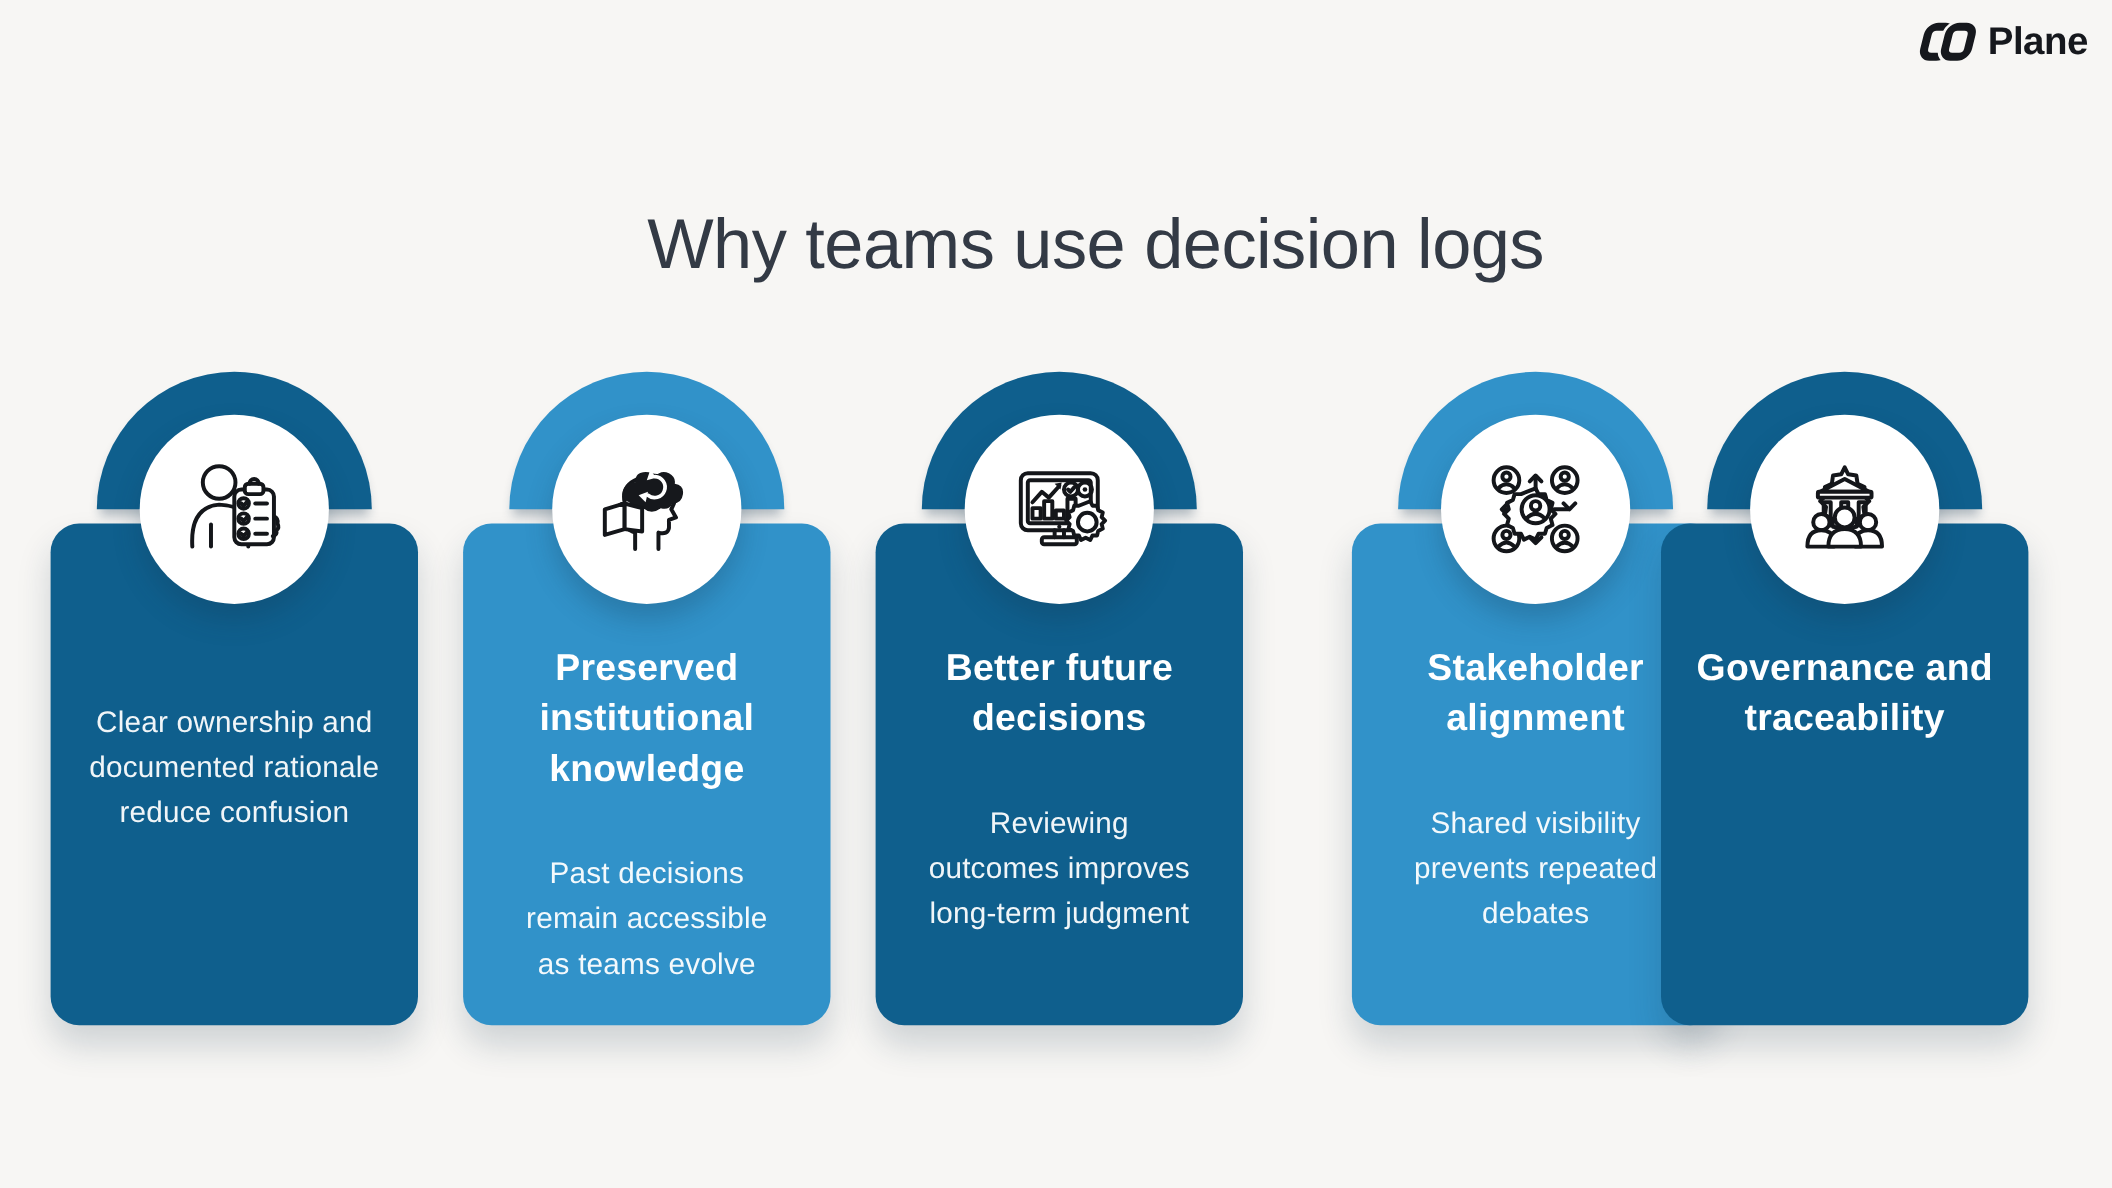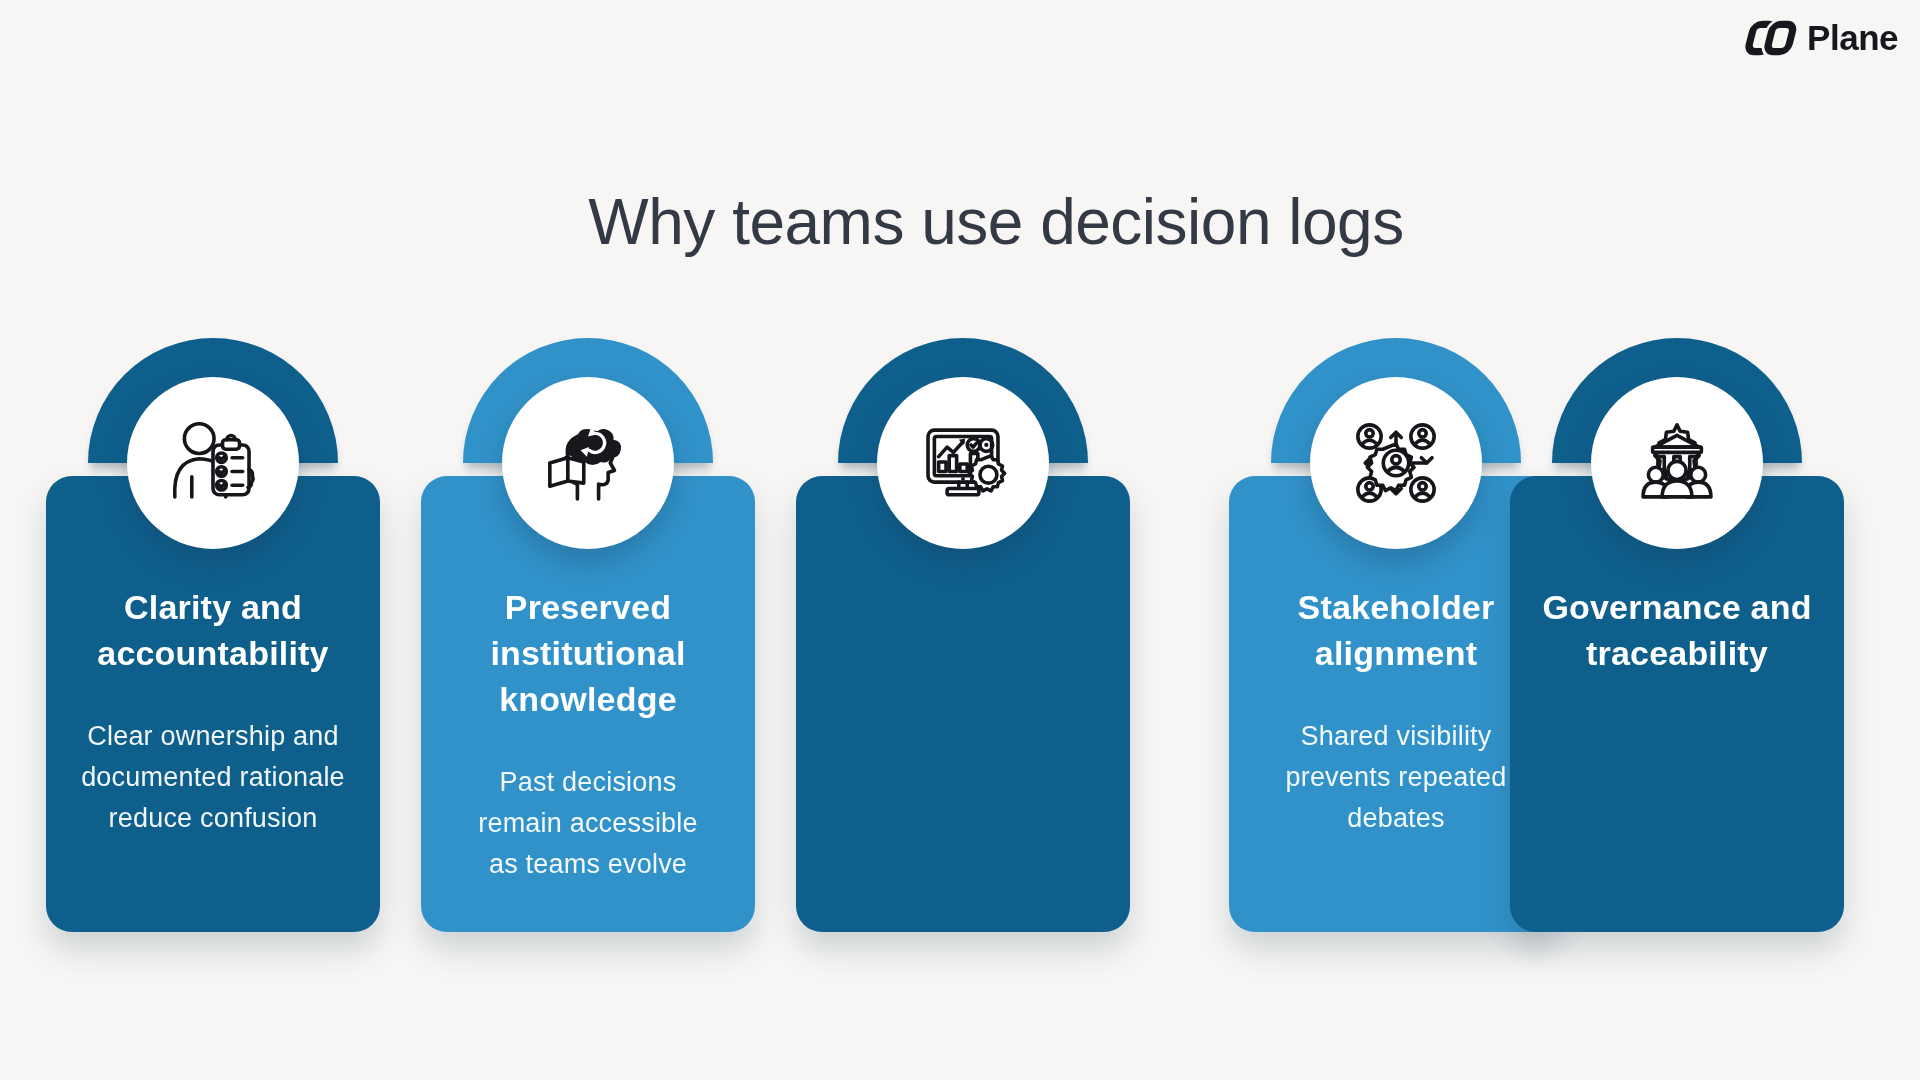--- a/index.html
+++ b/index.html
@@ -27,21 +27,21 @@
   .icon-circle{position:absolute;top:377px;left:81px;width:172px;height:172px;border-radius:50%;
     background:#ffffff;display:flex;align-items:center;justify-content:center;
     box-shadow:0 14px 24px rgba(20,50,75,0.25);z-index:3;}
   .icon-circle svg{width:106px;height:106px;}
 
   .card-content{position:absolute;top:476px;left:0;width:334px;height:456px;
     box-sizing:border-box;padding:108px 16px 0;display:flex;flex-direction:column;
     align-items:center;z-index:4;}
   .card-title{font-size:34px;line-height:46px;font-weight:700;color:#ffffff;
     text-align:center;white-space:pre-line;letter-spacing:0.2px;}
-  .card-body{margin-top:40px;font-size:27px;line-height:41px;font-weight:400;
+  .card-body{margin-top:52px;font-size:27px;line-height:41px;font-weight:400;
     color:rgba(255,255,255,0.94);text-align:center;white-space:pre-line;letter-spacing:0.2px;}
 
   
   .li{stroke:#14161a;stroke-width:3.4;fill:none;stroke-linecap:round;stroke-linejoin:round;}
   .li-fillw{fill:#ffffff;stroke:#14161a;stroke-width:3.4;stroke-linecap:round;stroke-linejoin:round;}
   .li-solid{fill:#16181c;stroke:none;}
   .li-white{stroke:#ffffff;stroke-width:3.2;fill:none;stroke-linecap:round;stroke-linejoin:round;}
 </style>
 </head>
 <body>
@@ -78,22 +78,20 @@
         <circle class="li" cx="58" cy="58" r="4.5"></circle>
           <path class="li" d="M56 58 l2 2 3.5-4"></path>
         <line class="li" x1="68" y1="58" x2="78" y2="58"></line>
         <circle class="li" cx="58" cy="71" r="4.5"></circle>
           <path class="li" d="M56 71 l2 2 3.5-4"></path>
         <line class="li" x1="68" y1="71" x2="78" y2="71"></line>
         <path class="li" d="M84 56 q4 2 3 6 q2 4-1 6 q1 4-3 5"></path>
       </svg>
     </div>
     <div class="card-content">
-      <div class="card-title">Clarity and
-accountability</div>
       <div class="card-body">Clear ownership and
 documented rationale
 reduce confusion</div>
     </div>
   </div>
 
   <div class="card-wrap wrap-1">
     <div class="dome tone-light"></div>
     <div class="card tone-light"></div>
     <div class="icon-circle">
@@ -136,20 +134,27 @@
         <circle class="li" cx="72" cy="33" r="6"></circle>
           <circle cx="72" cy="33" r="2" fill="#14161a"></circle>
         <circle cx="50" cy="65" r="1.8" fill="#14161a"></circle>
         <path class="li" d="M46 68 v6 M54 68 v6"></path>
         <rect class="li" x="35" y="74" width="30" height="6" rx="2"></rect>
         <g>
           <path class="li-fillw" d="M74 48 l2 4 4 0 1 4 4 2 -1 4 3 3 -3 3 1 4 -4 2 -1 4 -4 0 -2 4 -4-2 -4 2 -2-4 -4 0 -1-4 -4-2 1-4 -3-3 3-3 -1-4 4-2 1-4 4 0 z" transform="translate(4 -4) scale(0.98)"></path>
           <circle class="li-fillw" cx="74" cy="61" r="8"></circle>
         </g>
       </svg>
+    </div>
+    <div class="card-content">
+      <div class="card-title">Better future
+decisions</div>
+      <div class="card-body">Reviewing
+outcomes improves
+long-term judgment</div>
     </div>
   </div>
 
   <div class="card-wrap wrap-3">
     <div class="dome tone-light"></div>
     <div class="card tone-light"></div>
     <div class="icon-circle">
       <svg viewBox="0 0 100 100">
         <path class="li" d="M50 34 V22"></path>
           <path class="li" d="M45 26 l5-5 5 5"></path>

